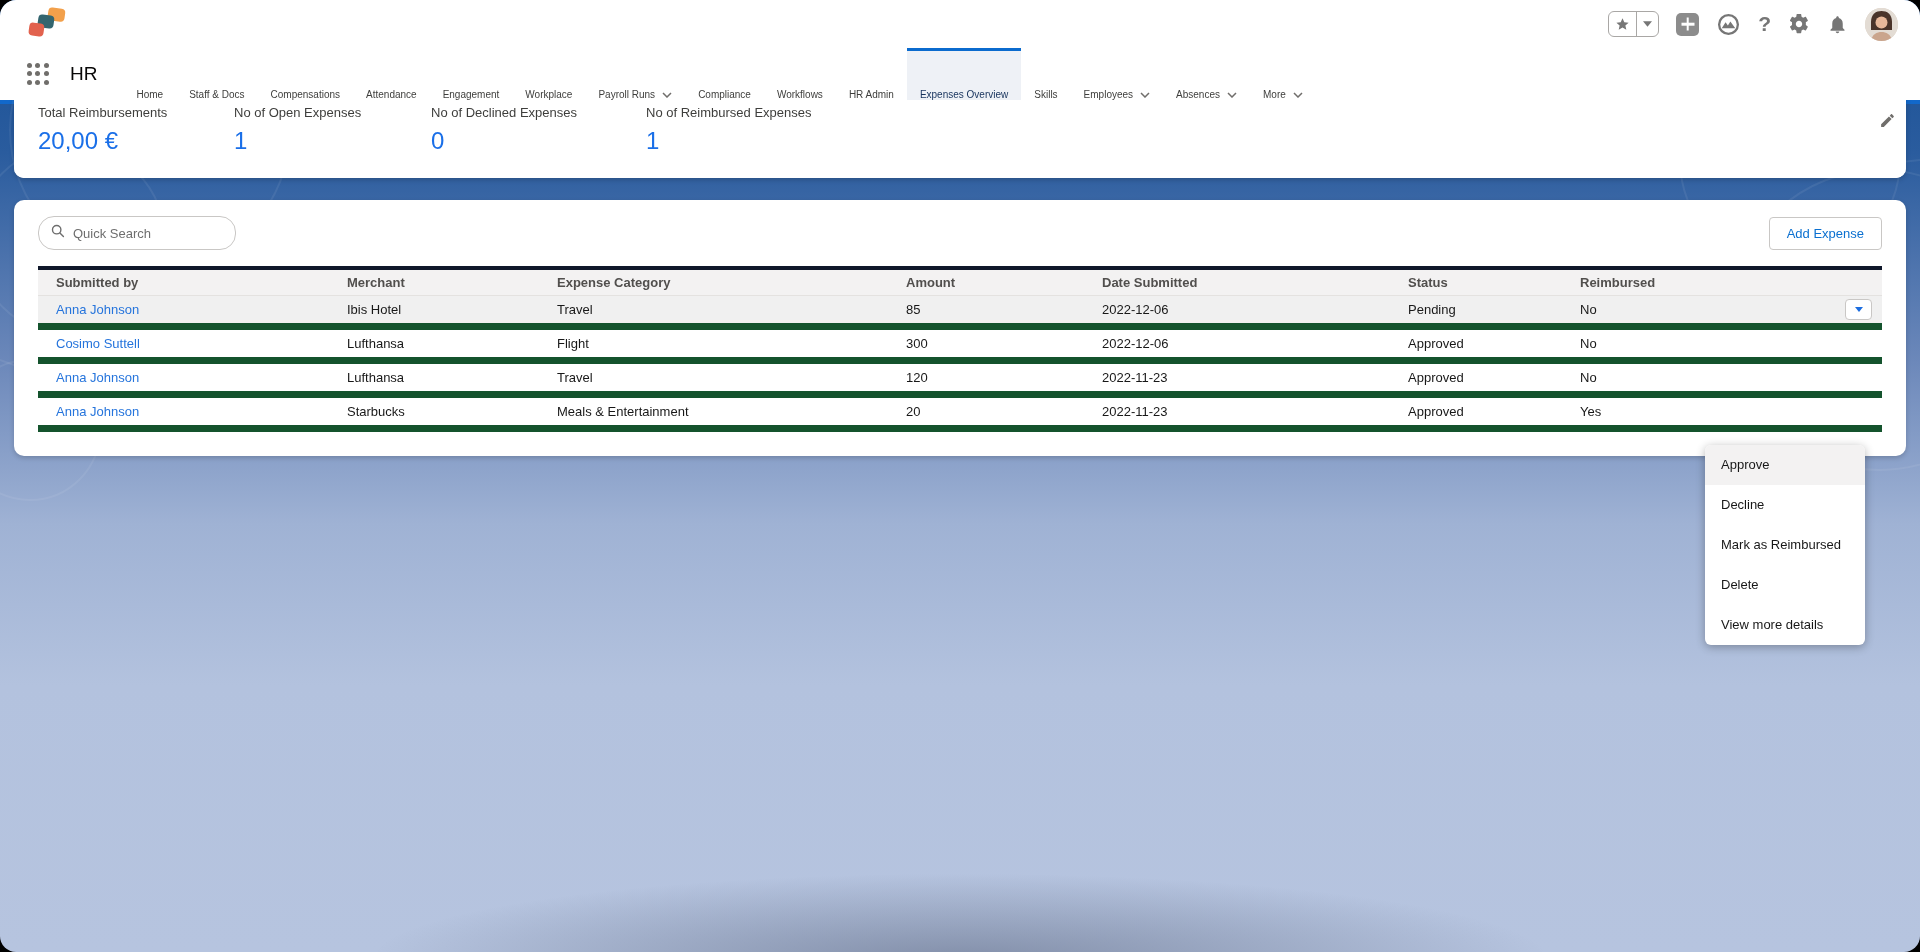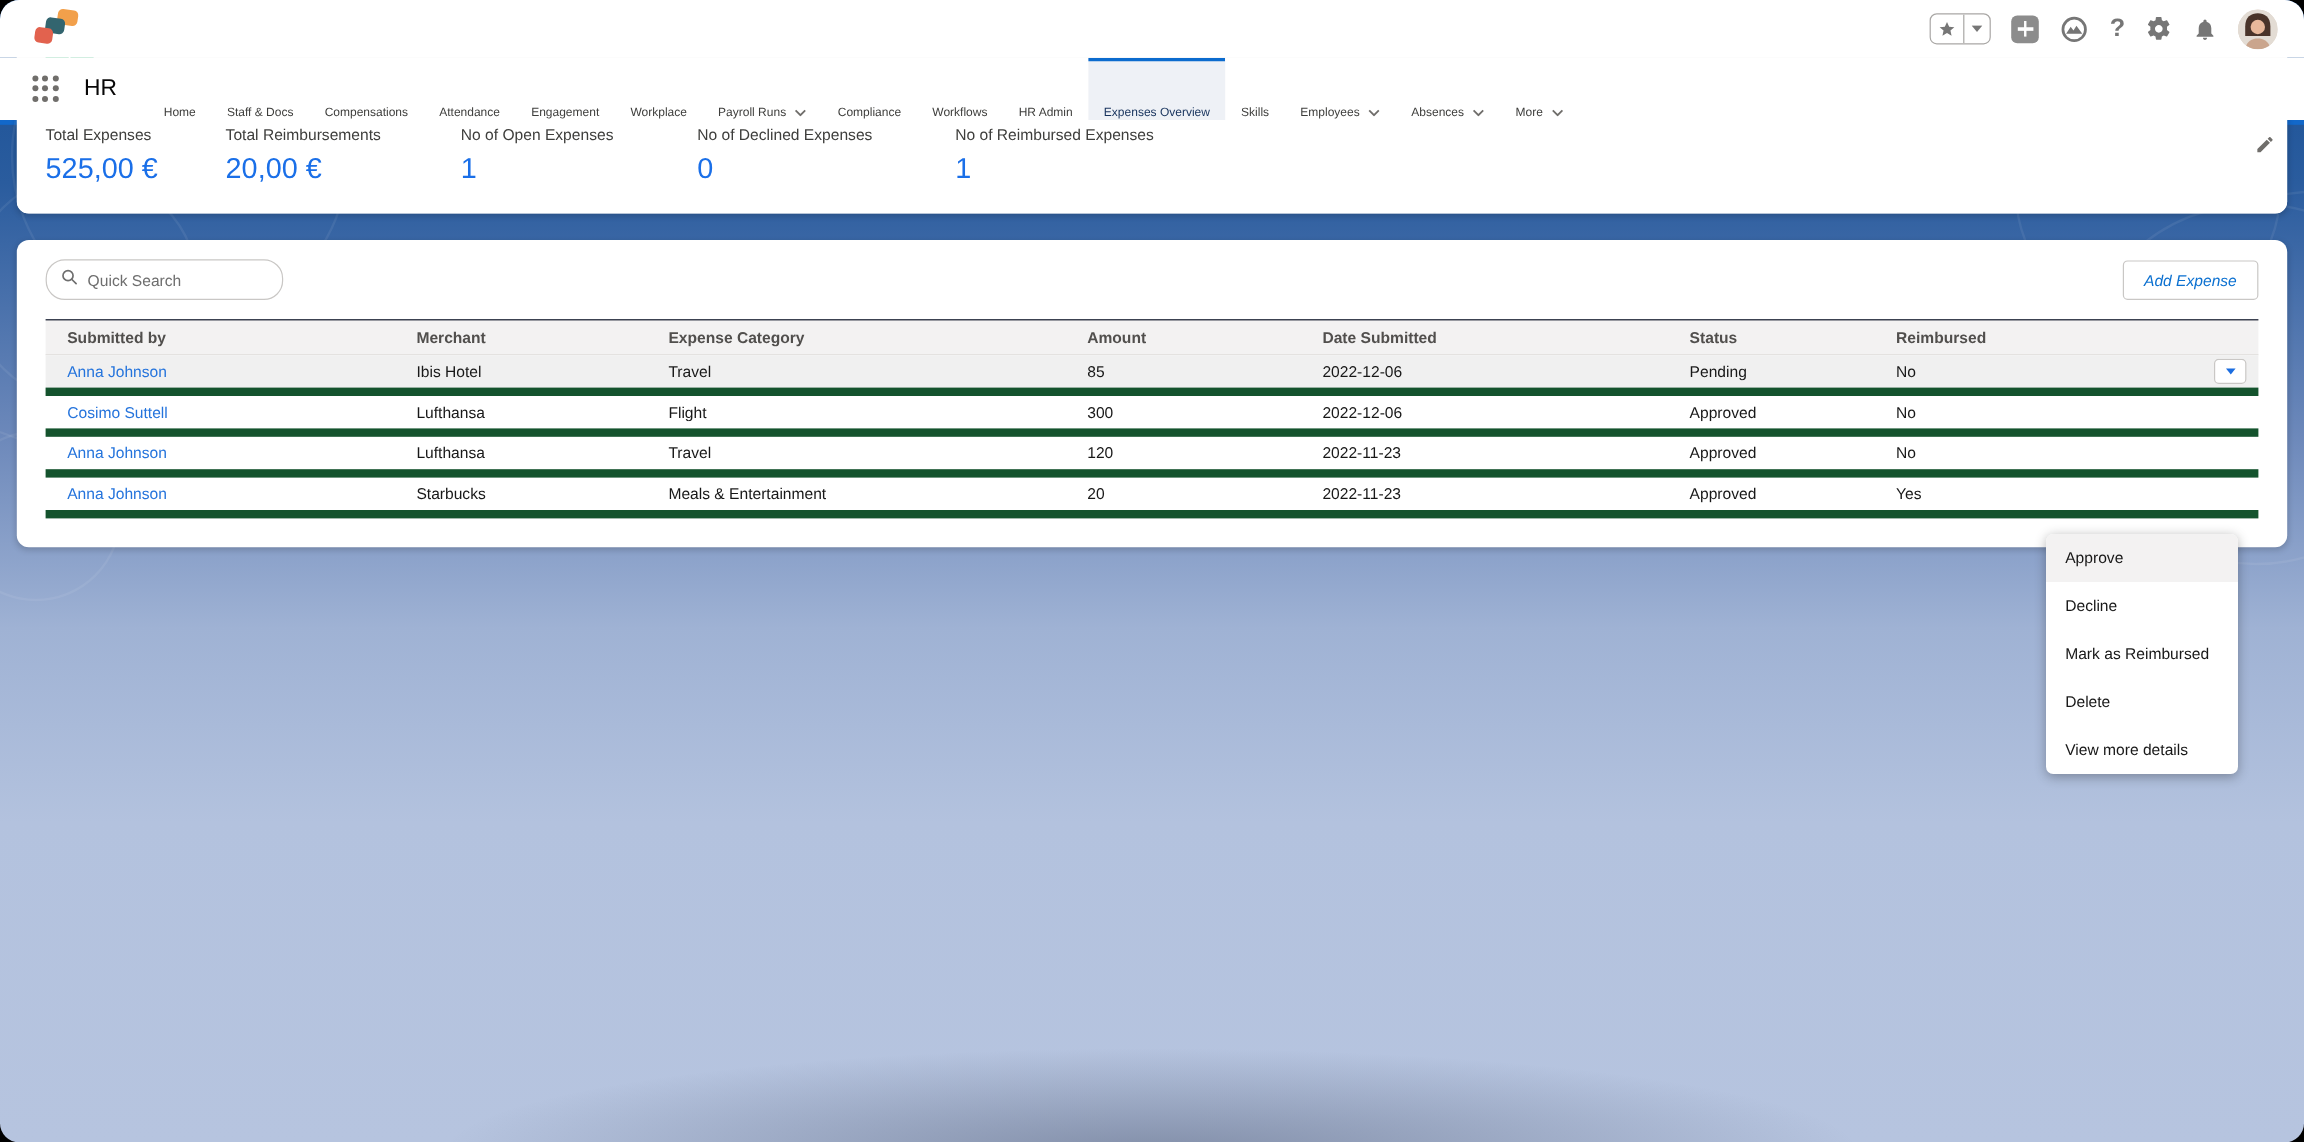--- a/index.html
+++ b/index.html
@@ -50,25 +50,25 @@
   .stat{ }
   .stat .lbl{ font-size:13px; color:#3e3e3c;}
   .stat .val{ font-size:24px; color:#1a6fe8; margin-top:7px;}
   
   .card.tbl{ top:200px; padding:16px 24px 24px; overflow:visible;}
   .toolbar{ display:flex; justify-content:space-between; align-items:flex-end;}
   .qsearch{ width:198px; height:34px; border:1px solid #c9c7c5; border-radius:16px; display:flex; align-items:center; padding:0 12px; gap:8px; background:#fff;}
   .qsearch input{ border:none; outline:none; flex:1; font-size:13px; font-family:"Liberation Sans",sans-serif; color:#333; min-width:0;}
   .qsearch input::placeholder{ color:#6e6e6e;}
   .btn-add{ height:33px; padding:0 17px; background:#fff; border:1px solid #c9c7c5; border-radius:4px;
-            color:#0b70d0; font-size:13px; font-family:"Liberation Sans",sans-serif; cursor:pointer;font-style:italic;}
+            color:#0b70d0; font-size:13px; font-family:"Liberation Sans",sans-serif; cursor:pointer;}
   .grid{ margin-top:16px;}
   .grow{ display:grid; grid-template-columns:291px 210px 349px 196px 306px 172px 240px 1fr; align-items:center;}
   .grow>div{ padding-left:18px; font-size:13px; color:#181818; white-space:nowrap; overflow:hidden;}
-  .grow.ghead{ background:#f3f2f2; height:30px; border-top:1px solid #0f172a; border-bottom:1px solid #e4e2e0;}
+  .grow.ghead{ background:#f3f2f2; height:30px; border-top:4px solid #0f172a; border-bottom:1px solid #e4e2e0;}
   .grow.ghead>div{ font-weight:bold; color:#514f4d;}
   .grow.gbody{ height:34px; border-bottom:7px solid #14532d;}
   .grow.gbody.selected{ background:#f0f0f0;}
   .grow a{ color:#2574dc; text-decoration:none; cursor:pointer;}
   .row-action{ width:27px; height:21px; background:#fff; border:1px solid #c9c7c5; border-radius:4px;
                display:flex; align-items:center; justify-content:center; justify-self:end; margin-right:10px; cursor:pointer;}
   .row-action i{ width:0; height:0; border-left:4.5px solid transparent; border-right:4.5px solid transparent; border-top:5.5px solid #1b6de0;}
   .cell-action{ padding-left:0 !important; display:flex; justify-content:flex-end;}
   
   .menu{ position:absolute; left:1705px; top:445px; width:160px; background:#fff; border-radius:6px;
@@ -237,24 +237,20 @@
           <path d="M12 7V3.8M10.4 5.2L12 3.6l1.6 1.6" stroke="#fff" stroke-width="1.5" fill="none" stroke-linecap="round"></path>
           <path d="M5.5 19.5L3.2 21.8M3.2 19v2.8H6M18.5 19.5l2.3 2.3M20.8 19v2.8H18" stroke="#fff" stroke-width="1.5" fill="none" stroke-linecap="round"></path>
         </svg>
       </span>
       <div>
         <div class="eyebrow">Expenses</div>
         <div class="page-title">Expense management and reimbursements</div>
       </div>
     </div>
     <div class="stats">
-        <div class="stat" style="width: 150px;">
-          <div class="lbl">Total Expenses</div>
-          <div class="val">525,00 €</div>
-        </div>
         <div class="stat" style="width: 196px;">
           <div class="lbl">Total Reimbursements</div>
           <div class="val">20,00 €</div>
         </div>
         <div class="stat" style="width: 197px;">
           <div class="lbl">No of Open Expenses</div>
           <div class="val">1</div>
         </div>
         <div class="stat" style="width: 215px;">
           <div class="lbl">No of Declined Expenses</div>

